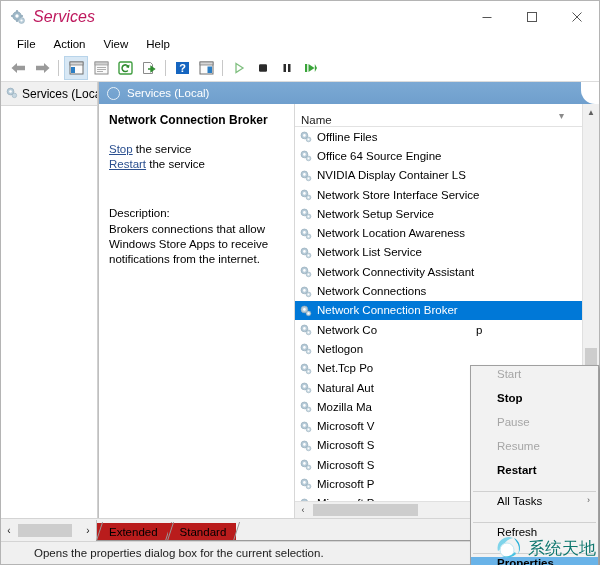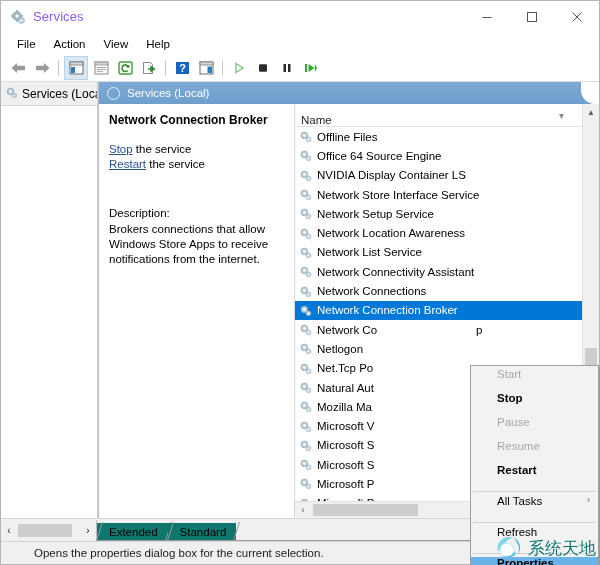--- a/index.html
+++ b/index.html
@@ -30,22 +30,23 @@
     display: flex; align-items: center;
     border-bottom: 1px solid #ffffff;
     position: relative;
   }
   .title-icon {
     width: 16px; height: 16px;
     margin-left: 9px; margin-right: 7px;
     position: relative;
   }
   .title-text {
-    font-size: 13px; color: #8b5cf6;
+    font-size: 16px; color: #be185d;
     letter-spacing: .1px;
+    font-style: italic;
   }
   .win-buttons {
     position: absolute; right: 0; top: 0;
     height: 31px; display: flex;
   }
   .win-btn {
     width: 45px; height: 31px;
     display: flex; align-items: center; justify-content: center;
     font-size: 12px; color: #333;
   }
@@ -308,21 +309,21 @@
   .tab-hscroll .thb {
     position: absolute; left: 1px; width: 54px;
     top: 0; bottom: 0; background: #cdcdcd;
   }
   .tab {
     height: 18px;
     display: flex; align-items: center;
     padding: 0 10px 0 12px;
     font-size: 11.5px;
     position: relative;
-    background: #0f766e;
+    background: #b91c1c;
   }
   .tab:before {
     content:""; position: absolute;
     left: 2px; top: -1px; bottom: 0; width: 9px;
     border-left: 1px solid #9a9a9a;
     transform: skewX(-18deg);
   }
   .tab:after {
     content:""; position: absolute;
     right: -1px; top: -1px; bottom: 0; width: 9px;

